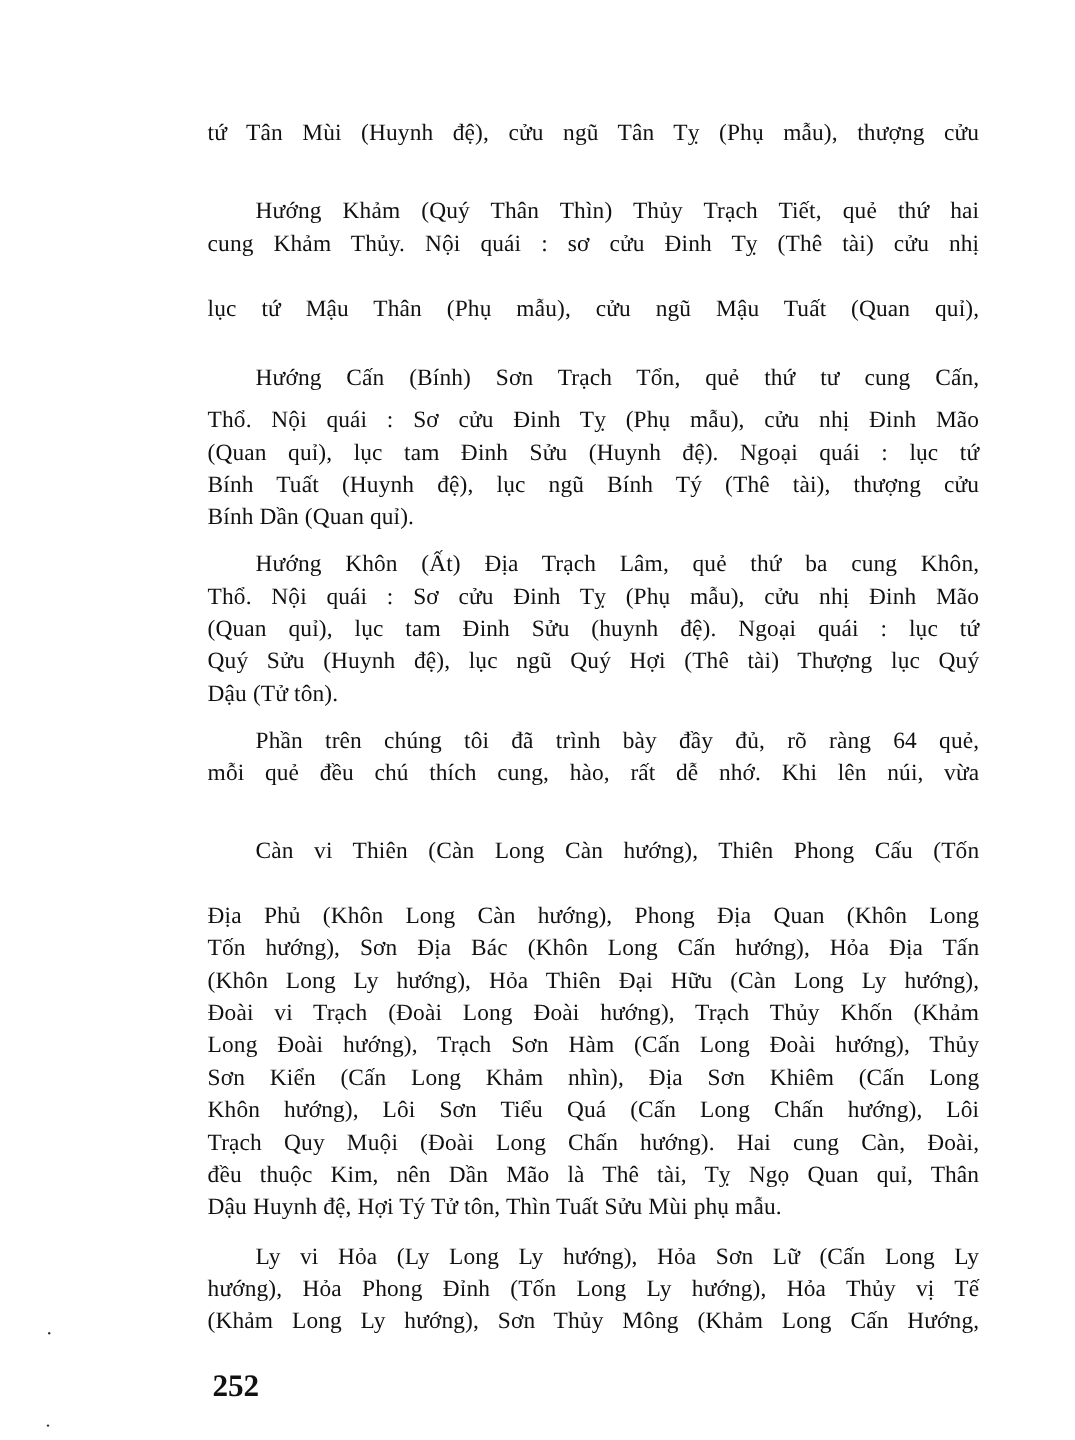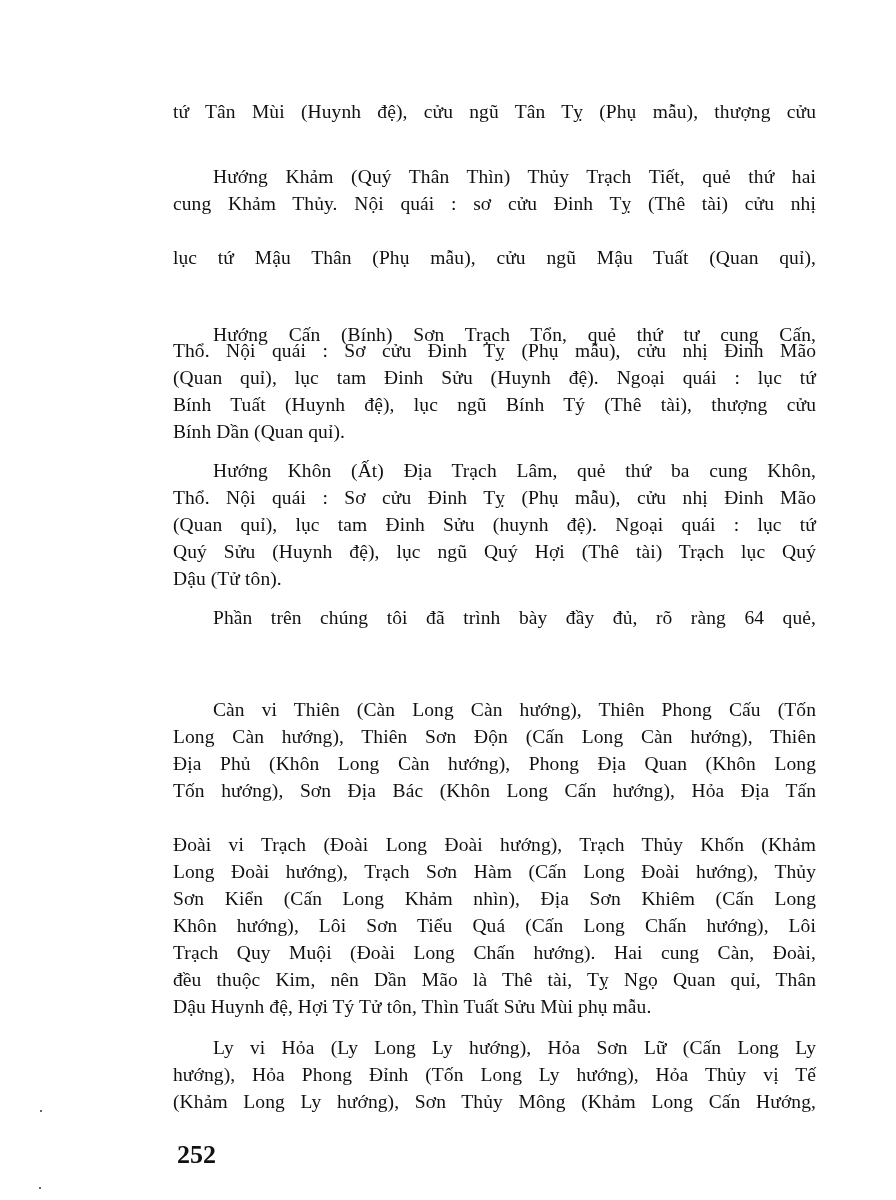--- a/index.html
+++ b/index.html
@@ -28,38 +28,39 @@
 <body>
 
 <div class="page">
 
   <div class="line" style="top:99px">tứ Tân Mùi (Huynh đệ), cửu ngũ Tân Tỵ (Phụ mẫu), thượng cửu</div>
 
   <div class="line indent" style="top:164px">Hướng Khảm (Quý Thân Thìn) Thủy Trạch Tiết, quẻ thứ hai</div>
   <div class="line" style="top:191px">cung Khảm Thủy. Nội quái : sơ cửu Đinh Tỵ (Thê tài) cửu nhị</div>
   <div class="line" style="top:245px">lục tứ Mậu Thân (Phụ mẫu), cửu ngũ Mậu Tuất (Quan quỉ),</div>
 
-  <div class="line indent" style="top:322px">Hướng Cấn (Bính) Sơn Trạch Tổn, quẻ thứ tư cung Cấn,</div>
+  <div class="line indent" style="top:303px">Hướng Cấn (Bính) Sơn Trạch Tổn, quẻ thứ tư cung Cấn,</div>
   <div class="line" style="top:338px">Thổ. Nội quái : Sơ cửu Đinh Tỵ (Phụ mẫu), cửu nhị Đinh Mão</div>
   <div class="line" style="top:365px">(Quan quỉ), lục tam Đinh Sửu (Huynh đệ). Ngoại quái : lục tứ</div>
   <div class="line" style="top:392px">Bính Tuất (Huynh đệ), lục ngũ Bính Tý (Thê tài), thượng cửu</div>
   <div class="line indent" style="top:458px">Hướng Khôn (Ất) Địa Trạch Lâm, quẻ thứ ba cung Khôn,</div>
 
   <div class="line last" style="top:419px">Bính Dần (Quan quỉ).</div>
   <div class="line" style="top:485px">Thổ. Nội quái : Sơ cửu Đinh Tỵ (Phụ mẫu), cửu nhị Đinh Mão</div>
   <div class="line" style="top:512px">(Quan quỉ), lục tam Đinh Sửu (huynh đệ). Ngoại quái : lục tứ</div>
-  <div class="line" style="top:539px">Quý Sửu (Huynh đệ), lục ngũ Quý Hợi (Thê tài) Trạch lục Quý</div>
+  <div class="line" style="top:539px">Quý Sửu (Huynh đệ), lục ngũ Quý Hợi (Thê tài) Thượng lục Quý</div>
   <div class="line last" style="top:566px">Dậu (Tử tôn).</div>
 
   <div class="line indent" style="top:605px">Phần trên chúng tôi đã trình bày đầy đủ, rõ ràng 64 quẻ,</div>
+  <div class="line" style="top:632px">mỗi quẻ đều chú thích cung, hào, rất dễ nhớ. Khi lên núi, vừa</div>
 
   <div class="line indent" style="top:697px">Càn vi Thiên (Càn Long Càn hướng), Thiên Phong Cấu (Tốn</div>
-  <div class="line" style="top:724px">Long Càn hướng), Thiên Sơn Độn (Cấn Long Càn hướng), Thiên</div>
   <div class="line" style="top:751px">Địa Phủ (Khôn Long Càn hướng), Phong Địa Quan (Khôn Long</div>
   <div class="line" style="top:778px">Tốn hướng), Sơn Địa Bác (Khôn Long Cấn hướng), Hỏa Địa Tấn</div>
+  <div class="line" style="top:805px">(Khôn Long Ly hướng), Hỏa Thiên Đại Hữu (Càn Long Ly hướng),</div>
   <div class="line" style="top:832px">Đoài vi Trạch (Đoài Long Đoài hướng), Trạch Thủy Khốn (Khảm</div>
   <div class="line" style="top:859px">Long Đoài hướng), Trạch Sơn Hàm (Cấn Long Đoài hướng), Thủy</div>
   <div class="line" style="top:886px">Sơn Kiển (Cấn Long Khảm nhìn), Địa Sơn Khiêm (Cấn Long</div>
   <div class="line" style="top:913px">Khôn hướng), Lôi Sơn Tiểu Quá (Cấn Long Chấn hướng), Lôi</div>
   <div class="line" style="top:940px">Trạch Quy Muội (Đoài Long Chấn hướng). Hai cung Càn, Đoài,</div>
   <div class="line" style="top:967px">đều thuộc Kim, nên Dần Mão là Thê tài, Tỵ Ngọ Quan quỉ, Thân</div>
   <div class="line indent" style="top:1035px">Ly vi Hỏa (Ly Long Ly hướng), Hỏa Sơn Lữ (Cấn Long Ly</div>
 
   <div class="line last" style="top:994px">Dậu Huynh đệ, Hợi Tý Tử tôn, Thìn Tuất Sửu Mùi phụ mẫu.</div>
   <div class="line" style="top:1062px">hướng), Hỏa Phong Đỉnh (Tốn Long Ly hướng), Hỏa Thủy vị Tế</div>

